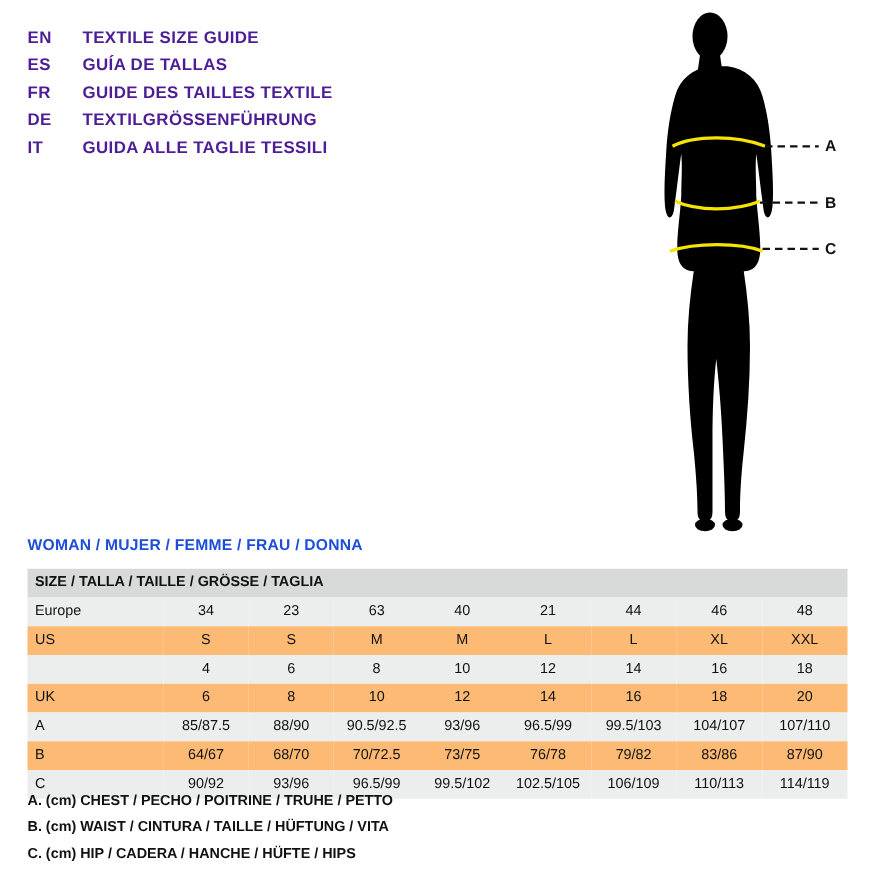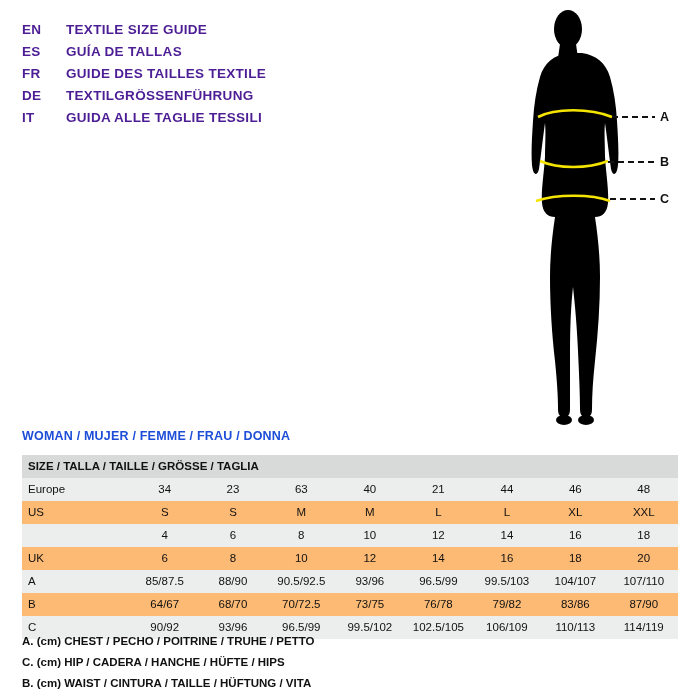--- a/index.html
+++ b/index.html
@@ -299,17 +299,17 @@
         <td class="c-val">102.5/105</td>
         <td class="c-val">106/109</td>
         <td class="c-val">110/113</td>
         <td class="c-val">114/119</td>
       </tr>
     </tbody>
   </table>
 
   <div class="notes">
     <div class="note">A. (cm) CHEST / PECHO / POITRINE / TRUHE / PETTO</div>
+    <div class="note">B. (cm) WAIST / CINTURA / TAILLE / HÜFTUNG / VITA</div>
     <div class="note">C. (cm) HIP / CADERA / HANCHE / HÜFTE / HIPS</div>
-    <div class="note">B. (cm) WAIST / CINTURA / TAILLE / HÜFTUNG / VITA</div>
   </div>
 
 </div>
 
 </body></html>

